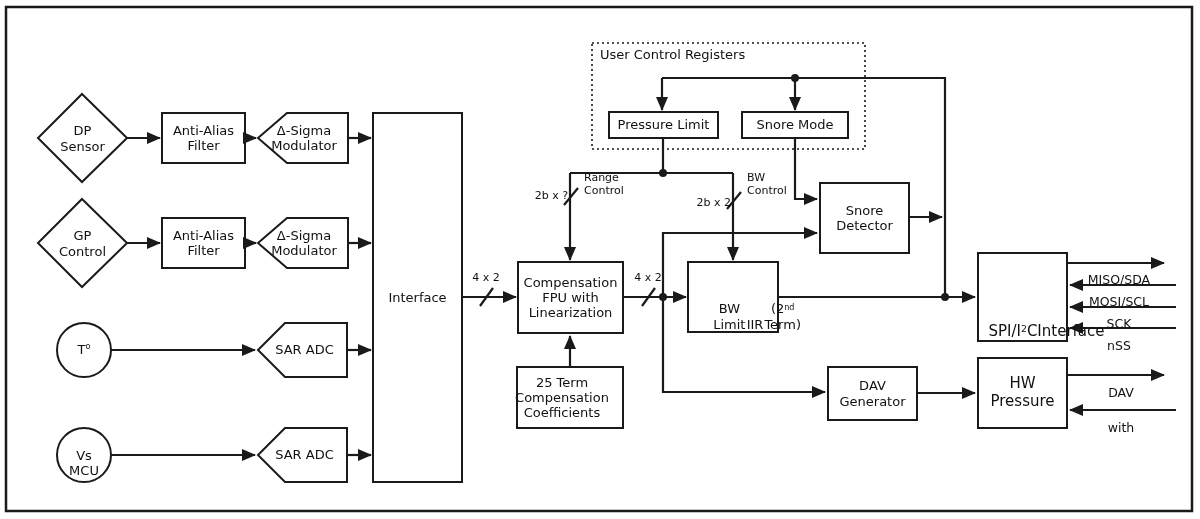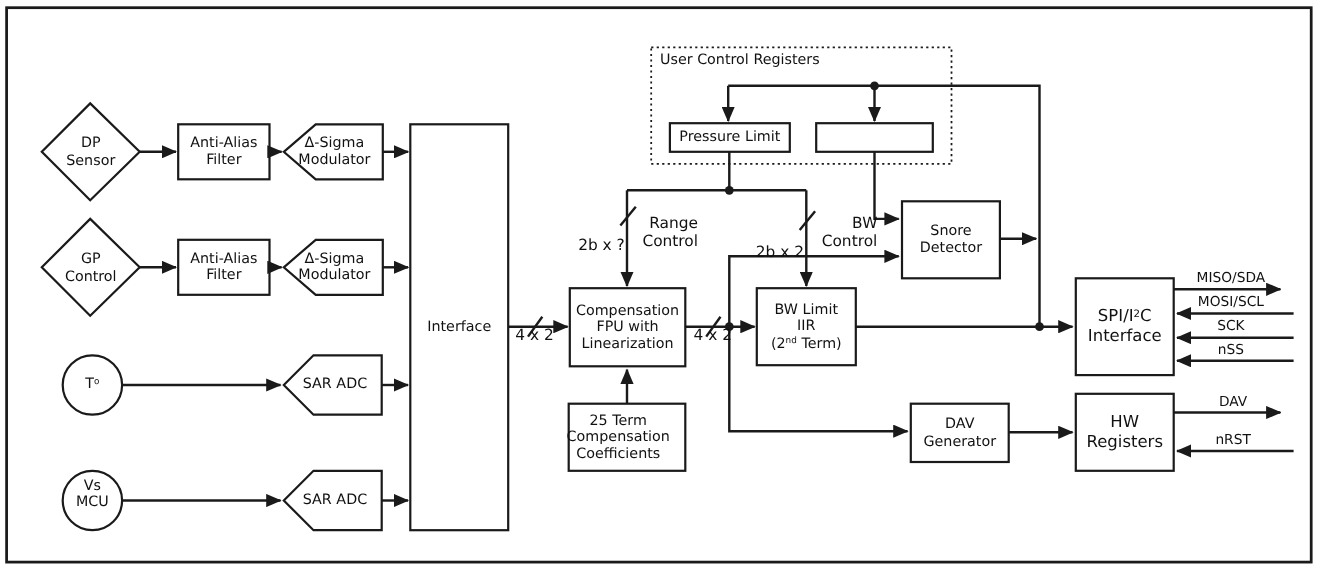--- a/index.html
+++ b/index.html
@@ -7,26 +7,26 @@
     position:relative; width:1200px; height:519px; background:#ffffff;
     font-family:"DejaVu Sans","Liberation Sans",sans-serif; color:#111;
     overflow:hidden;
   }
   svg.layer { position:absolute; left:0; top:0; }
   .lbl {
     position:absolute; display:flex; align-items:center; justify-content:center;
     text-align:center; white-space:pre-line; font-size:13px; line-height:1.18;
     color:#111; pointer-events:none;
   }
-  .lbl.small { font-size:14px;margin-top:27px; }
-  .lbl.sig { font-size:12.5px; }
-  .lbl.left { justify-content:flex-start; text-align:right; }
+  .lbl.small { font-size:11px; }
+  .lbl.sig { font-size:12.5px;margin-top:28px; }
+  .lbl.left { justify-content:flex-start; text-align:left; }
   .lbl.right { justify-content:flex-end; text-align:right; }
   .lbl.big { font-size:15px; }
-  .col { display:flex; flex-direction:column; align-items:center; justify-content:center; }
+  .col { display:flex; flex-direction:row; align-items:flex-end; justify-content:center;padding-left:24px; }
   .sup { font-size:0.62em; position:relative; top:-0.45em; }
 </style>
 </head>
 <body>
 
 <div class="canvas">
 
   <svg class="layer" width="1200" height="519" viewBox="0 0 1200 519">
     <defs>
       <marker id="arr" markerUnits="userSpaceOnUse" markerWidth="14" markerHeight="12" refX="13" refY="6" orient="auto">
@@ -120,21 +120,21 @@
       <circle cx="663" cy="297" r="4"></circle>
       <circle cx="945" cy="297" r="4"></circle>
     </g>
   </svg>
 
   <div class="lbl" style="left:38px;top:94px;width:89px;height:89px">DP
 Sensor</div>
   <div class="lbl" style="left:38px;top:199px;width:89px;height:89px">GP
 Control</div>
   <div class="lbl" style="left:57px;top:323px;width:54px;height:54px"><span>T</span><span class="sup">o</span></div>
-  <div class="lbl" style="left:57px;top:422px;width:54px;height:54px">Vs
+  <div class="lbl" style="left:57px;top:436px;width:54px;height:54px">Vs
 MCU</div>
 
   <div class="lbl" style="left:162px;top:113px;width:83px;height:50px">Anti-Alias
 Filter</div>
   <div class="lbl" style="left:162px;top:218px;width:83px;height:50px">Anti-Alias
 Filter</div>
   <div class="lbl" style="left:260px;top:113px;width:88px;height:50px">Δ-Sigma
 Modulator</div>
   <div class="lbl" style="left:260px;top:218px;width:88px;height:50px">Δ-Sigma
 Modulator</div>
@@ -159,34 +159,35 @@
 Detector</div>
   <div class="lbl" style="left:828px;top:367px;width:89px;height:53px">DAV
 Generator</div>
 
   <div class="lbl col big" style="left:978px;top:253px;width:89px;height:88px">
     <div><span>SPI/I</span><span class="sup">2</span><span>C</span></div>
     <div>Interface</div>
   </div>
 
   <div class="lbl big" style="left:978px;top:358px;width:89px;height:70px">HW
-Registers</div>
+Pressure</div>
 
   <div class="lbl left" style="left:600px;top:45px;width:240px;height:20px">User Control Registers</div>
   <div class="lbl" style="left:609px;top:112px;width:109px;height:26px">Pressure Limit</div>
+  <div class="lbl" style="left:742px;top:112px;width:106px;height:26px">Snore Mode</div>
 
   <div class="lbl small right" style="left:518px;top:189px;width:50px;height:15px">2b x ?</div>
   <div class="lbl small left" style="left:584px;top:168px;width:60px;height:34px">Range
 Control</div>
   <div class="lbl small right" style="left:681px;top:196px;width:50px;height:15px">2b x 2</div>
   <div class="lbl small left" style="left:747px;top:168px;width:60px;height:34px">BW
 Control</div>
   <div class="lbl small" style="left:465px;top:270px;width:42px;height:16px">4 x 2</div>
   <div class="lbl small" style="left:627px;top:270px;width:42px;height:16px">4 x 2</div>
 
   <div class="lbl sig" style="left:1078px;top:244px;width:82px;height:16px">MISO/SDA</div>
   <div class="lbl sig" style="left:1078px;top:266px;width:82px;height:16px">MOSI/SCL</div>
   <div class="lbl sig" style="left:1078px;top:288px;width:82px;height:16px">SCK</div>
   <div class="lbl sig" style="left:1078px;top:310px;width:82px;height:16px">nSS</div>
   <div class="lbl sig" style="left:1082px;top:357px;width:78px;height:16px">DAV</div>
-  <div class="lbl sig" style="left:1082px;top:392px;width:78px;height:16px">nRST</div>
+  <div class="lbl sig" style="left:1082px;top:392px;width:78px;height:16px">with</div>
 
 </div>
 
 </body></html>

